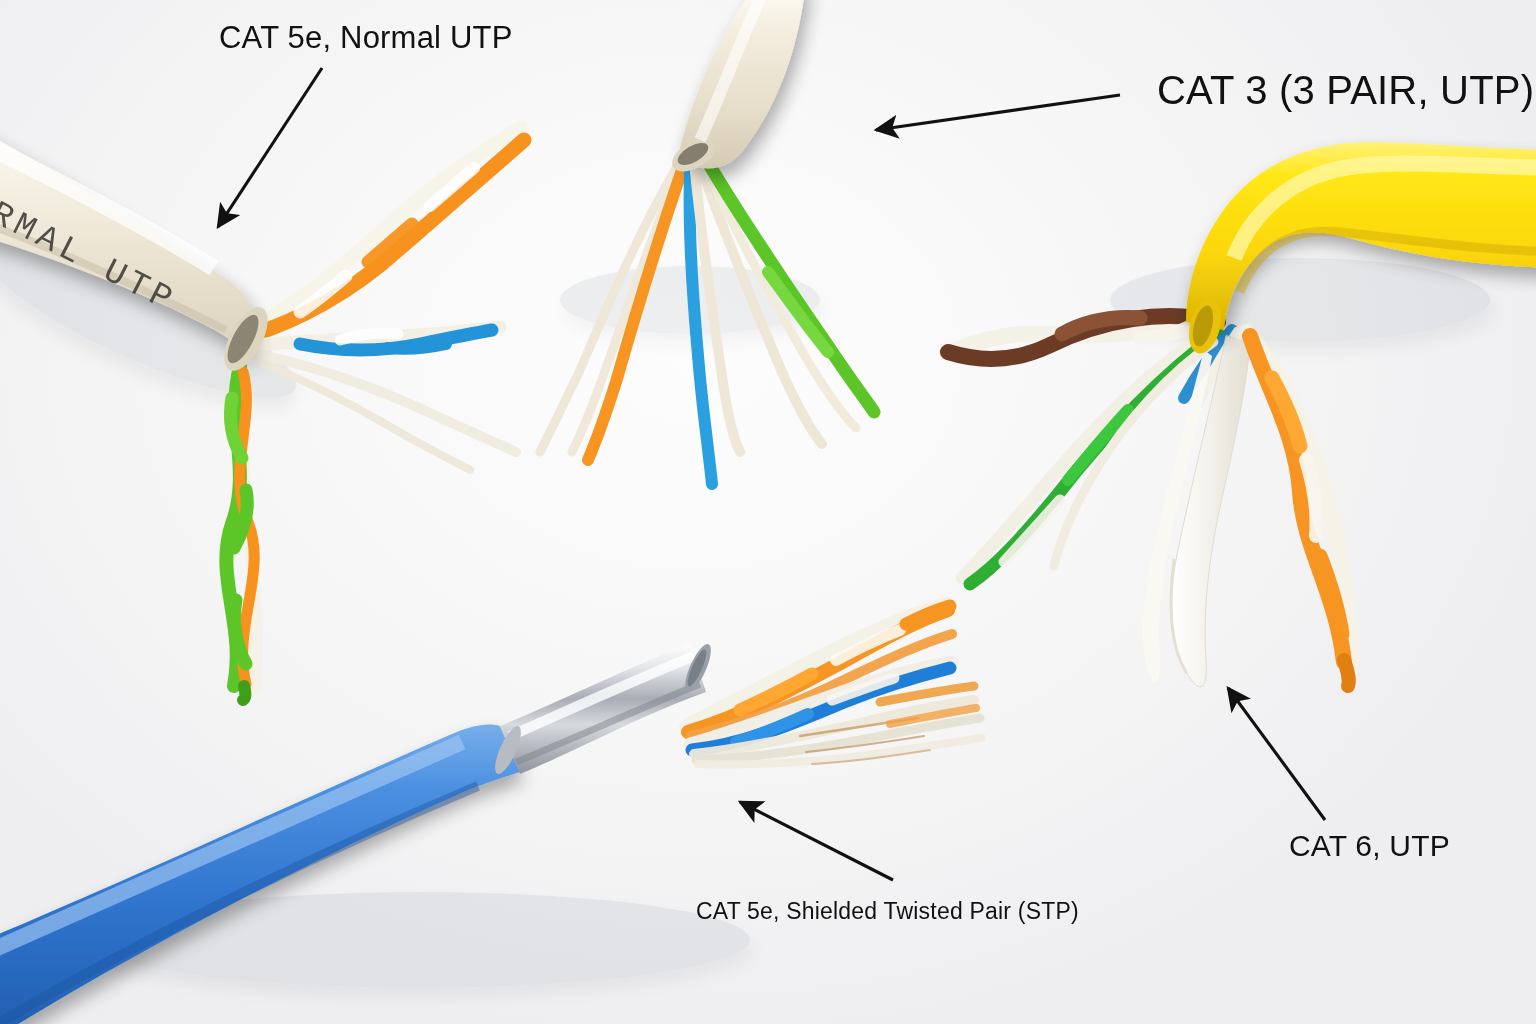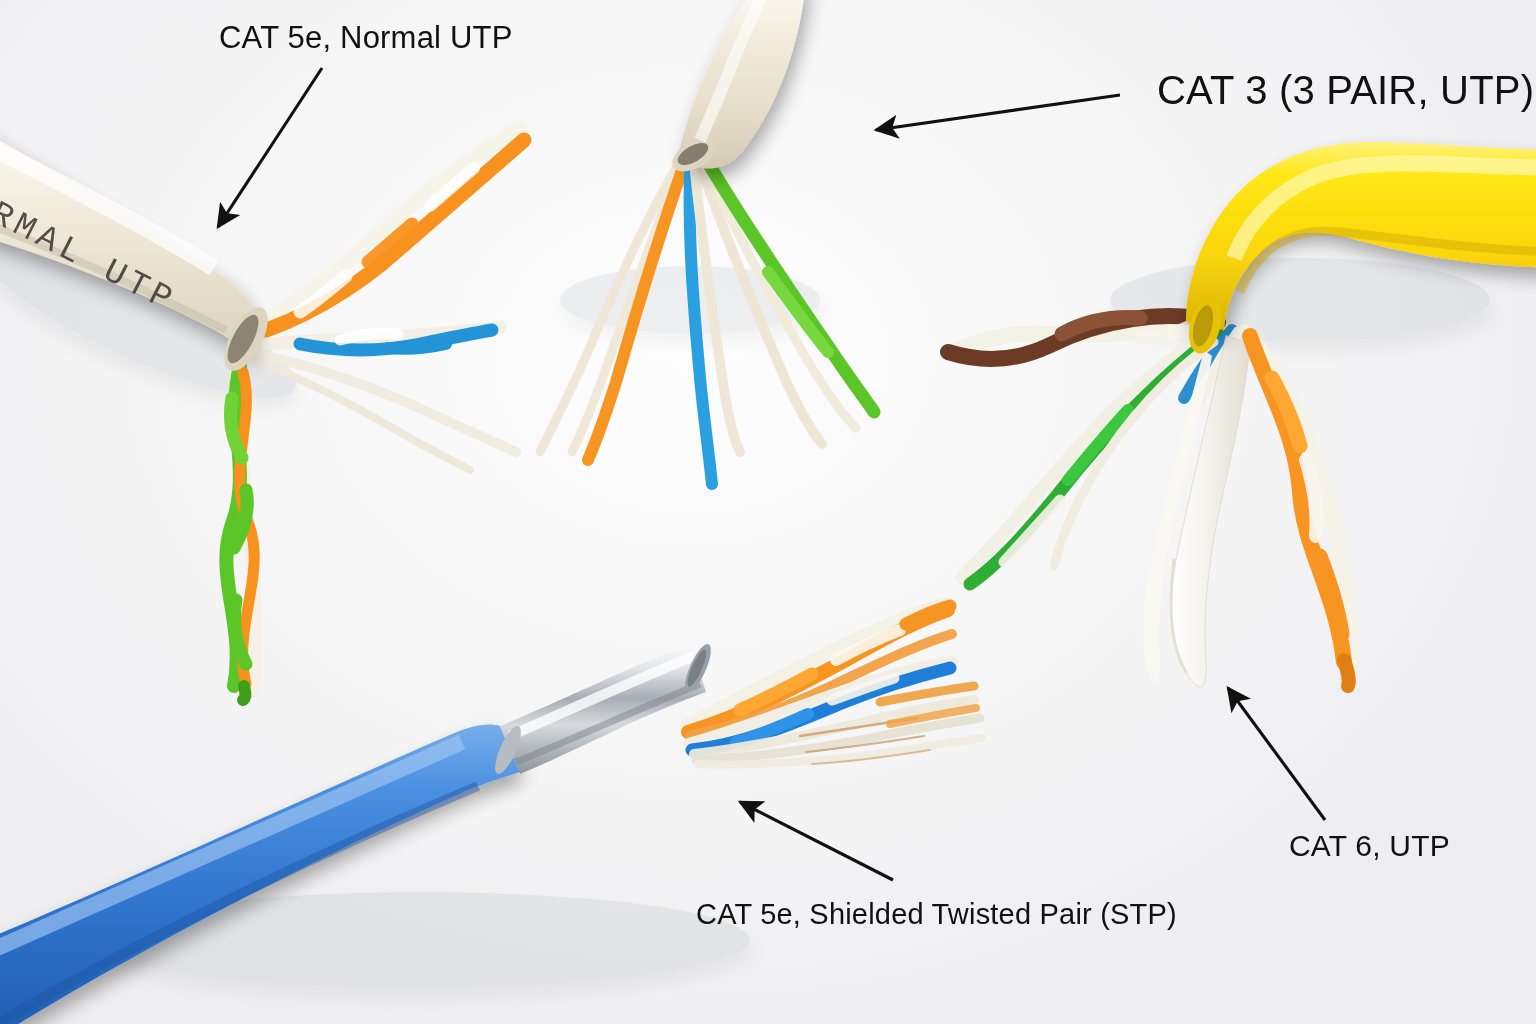--- a/index.html
+++ b/index.html
@@ -15,21 +15,21 @@
       radial-gradient(ellipse 900px 700px at 45% 35%, #fdfdfd 0%, #f6f6f7 55%, #eeeef0 100%);
   }
   
   .lbl{
     position:absolute;color:#111;white-space:nowrap;
     font-weight:400;letter-spacing:.2px;
   }
   #label-cat5e-utp{left:219px;top:20px;font-size:31px;}
   #label-cat3{left:1157px;top:68px;font-size:40px;}
   #label-cat6{left:1253px;top:829px;font-size:30px;margin-left:36px;}
-  #label-cat5e-stp{left:696px;top:898px;font-size:29px;}
+  #label-cat5e-stp{left:696px;top:898px;font-size:23px;}
 
   svg.layer{position:absolute;left:0;top:0;width:1536px;height:1024px;}
   #arrows{pointer-events:none;}
 </style>
 </head>
 <body>
 
 <div id="stage" style="background-color: rgb(247, 247, 248);">
 
   <svg class="layer" id="cables" viewBox="0 0 1536 1024" preserveAspectRatio="none">

